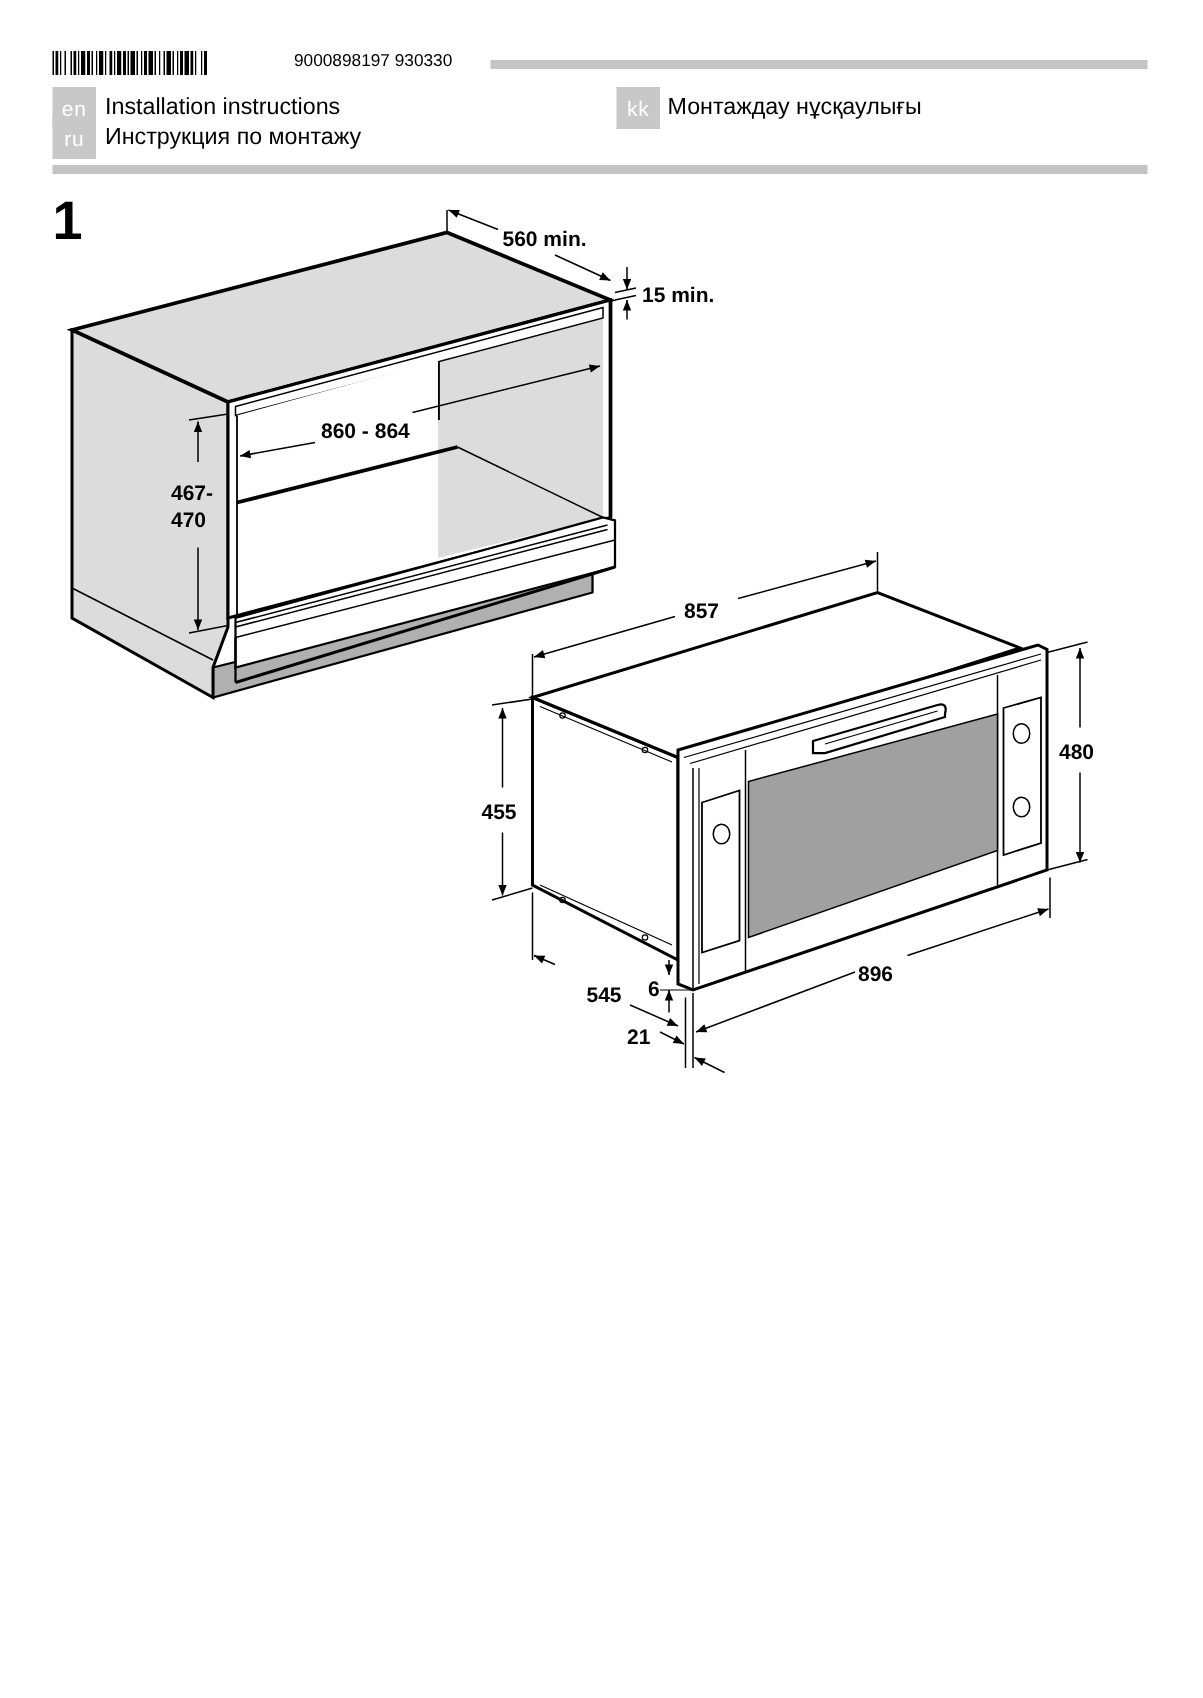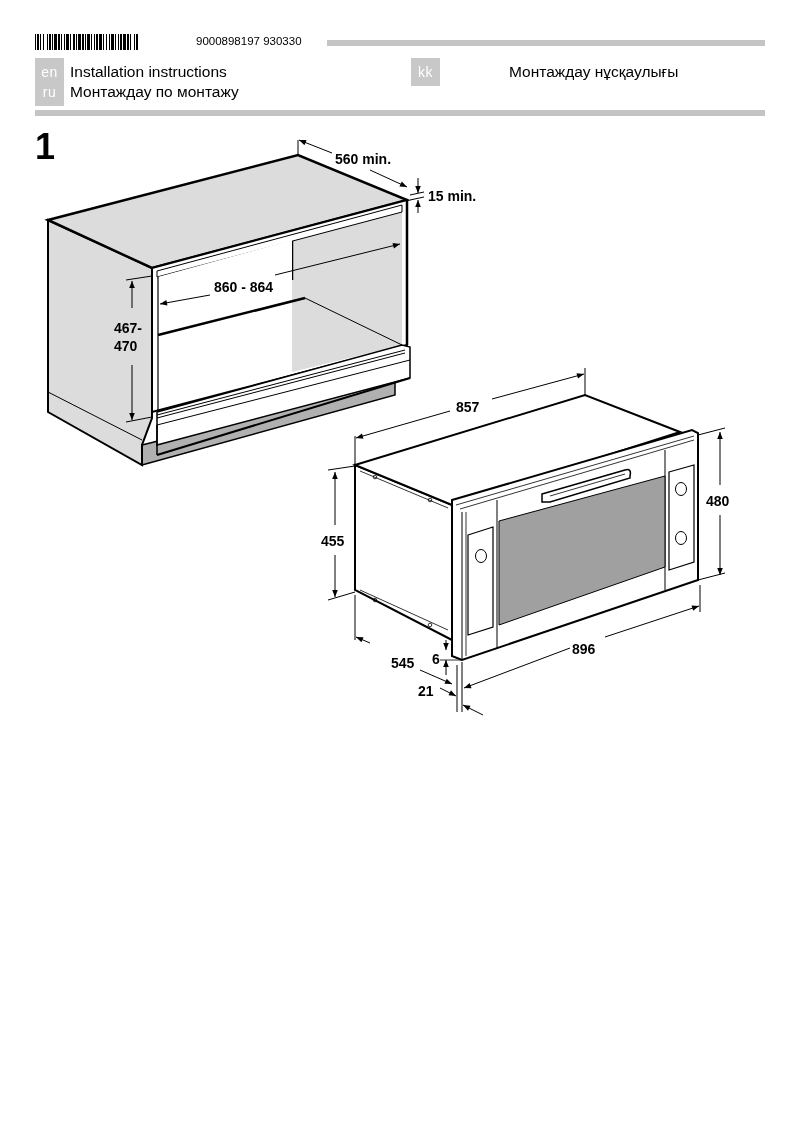--- a/index.html
+++ b/index.html
@@ -95,25 +95,25 @@
   </div>
 <div class="barcode-num">9000898197 930330</div>
 <div class="rule-top"></div>
 
 <div class="lang-row" style="left:35px; top:58px;">
   <span class="lang-badge">en</span>
   <span class="lang-text">Installation instructions</span>
 </div>
 <div class="lang-row" style="left:35px; top:78px;">
   <span class="lang-badge">ru</span>
-  <span class="lang-text">Монтаждау по монтажу</span>
+  <span class="lang-text">Инструкция по монтажу</span>
 </div>
-<div class="lang-row" style="left:411px; top:58px;gap:35px;">
+<div class="lang-row" style="left:411px; top:58px;">
   <span class="lang-badge">kk</span>
-  <span class="lang-text" style="margin-left:34px;">Монтаждау нұсқаулығы</span>
+  <span class="lang-text" style="margin-left:5px;">Монтаждау нұсқаулығы</span>
 </div>
 
 <div class="rule-mid"></div>
 <div class="step-num">1</div>
 
 <svg class="drawing" width="802" height="1132" viewBox="0 0 802 1132">
   <defs>
     <marker id="arr" viewBox="0 0 10 10" refX="10" refY="5" markerWidth="9" markerHeight="7" orient="auto-start-reverse">
       <path d="M0,1 L10,5 L0,9 z" fill="#000"></path>
     </marker>

